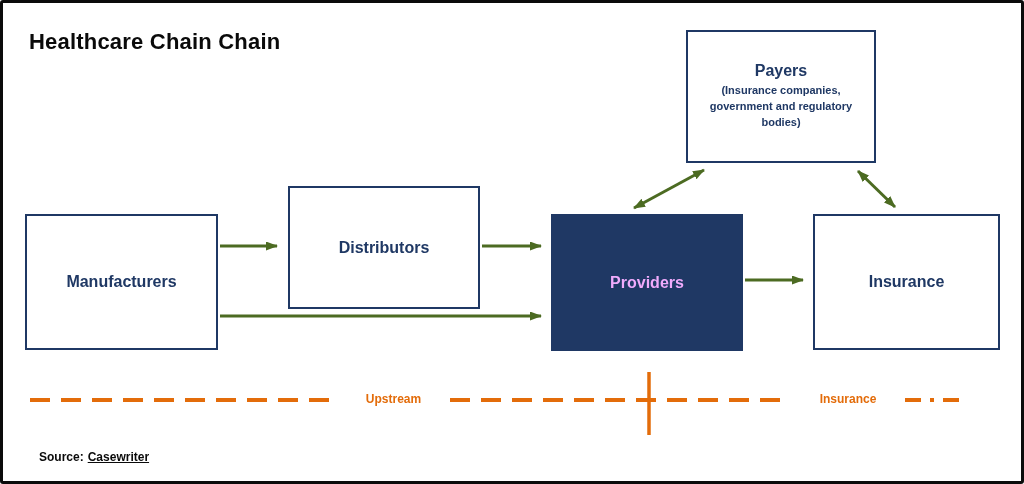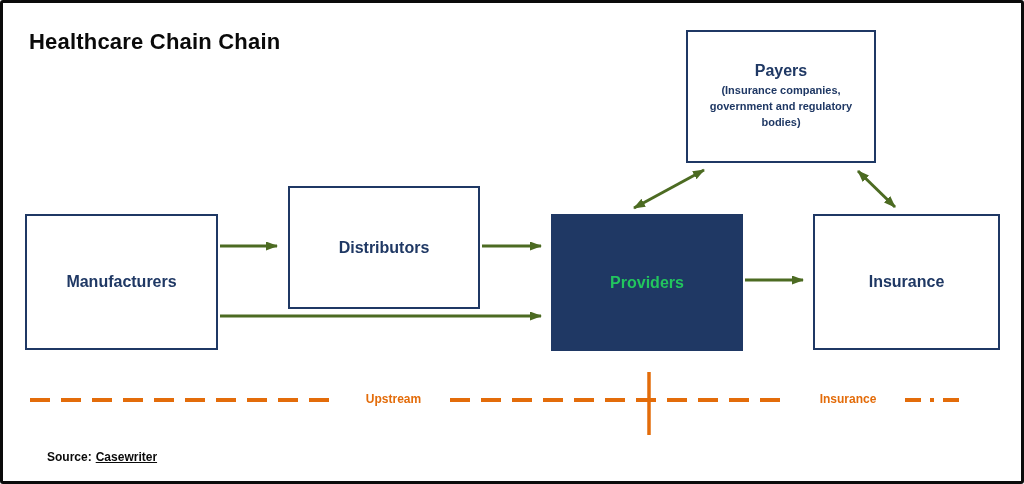--- a/index.html
+++ b/index.html
@@ -51,21 +51,21 @@
   .box .box-sub {
     font-size: 11px;
     font-weight: bold;
     line-height: 1.45;
     margin-top: 3px;
     padding: 0 14px;
   }
   .box-manufacturers { left: 22px;  top: 211px; width: 193px; height: 136px; }
   .box-distributors  { left: 285px; top: 183px; width: 192px; height: 123px; }
   .box-providers     { left: 548px; top: 211px; width: 192px; height: 137px;
-                       background: var(--navy); color: #22c55e; border-color: var(--navy); }
+                       background: var(--navy); color: #f0abfc; border-color: var(--navy); }
   .box-patients      { left: 810px; top: 211px; width: 187px; height: 136px; }
   .box-payers        { left: 683px; top: 27px;  width: 190px; height: 133px; }
   .arrow-layer {
     position: absolute;
     left: 0; top: 0;
     width: 1024px;
     height: 484px;
     pointer-events: none;
   }
   .arrow-line { stroke: var(--green); stroke-width: 3; fill: none; }
@@ -82,21 +82,20 @@
   }
   .axis-label.upstream   { left: 343px; width: 95px; }
   .axis-label.downstream { left: 790px; width: 110px; }
   .source {
     position: absolute;
     left: 36px;
     top: 447px;
     font-size: 12px;
     font-weight: bold;
     color: #0a0a0a;
-    margin-left: 8px;
   }
   .source .src-text { text-decoration: underline; margin-left: 4px; }
 </style>
 </head>
 <body>
 
 <div class="frame">
 
   <div class="title">Healthcare Chain Chain</div>
 

